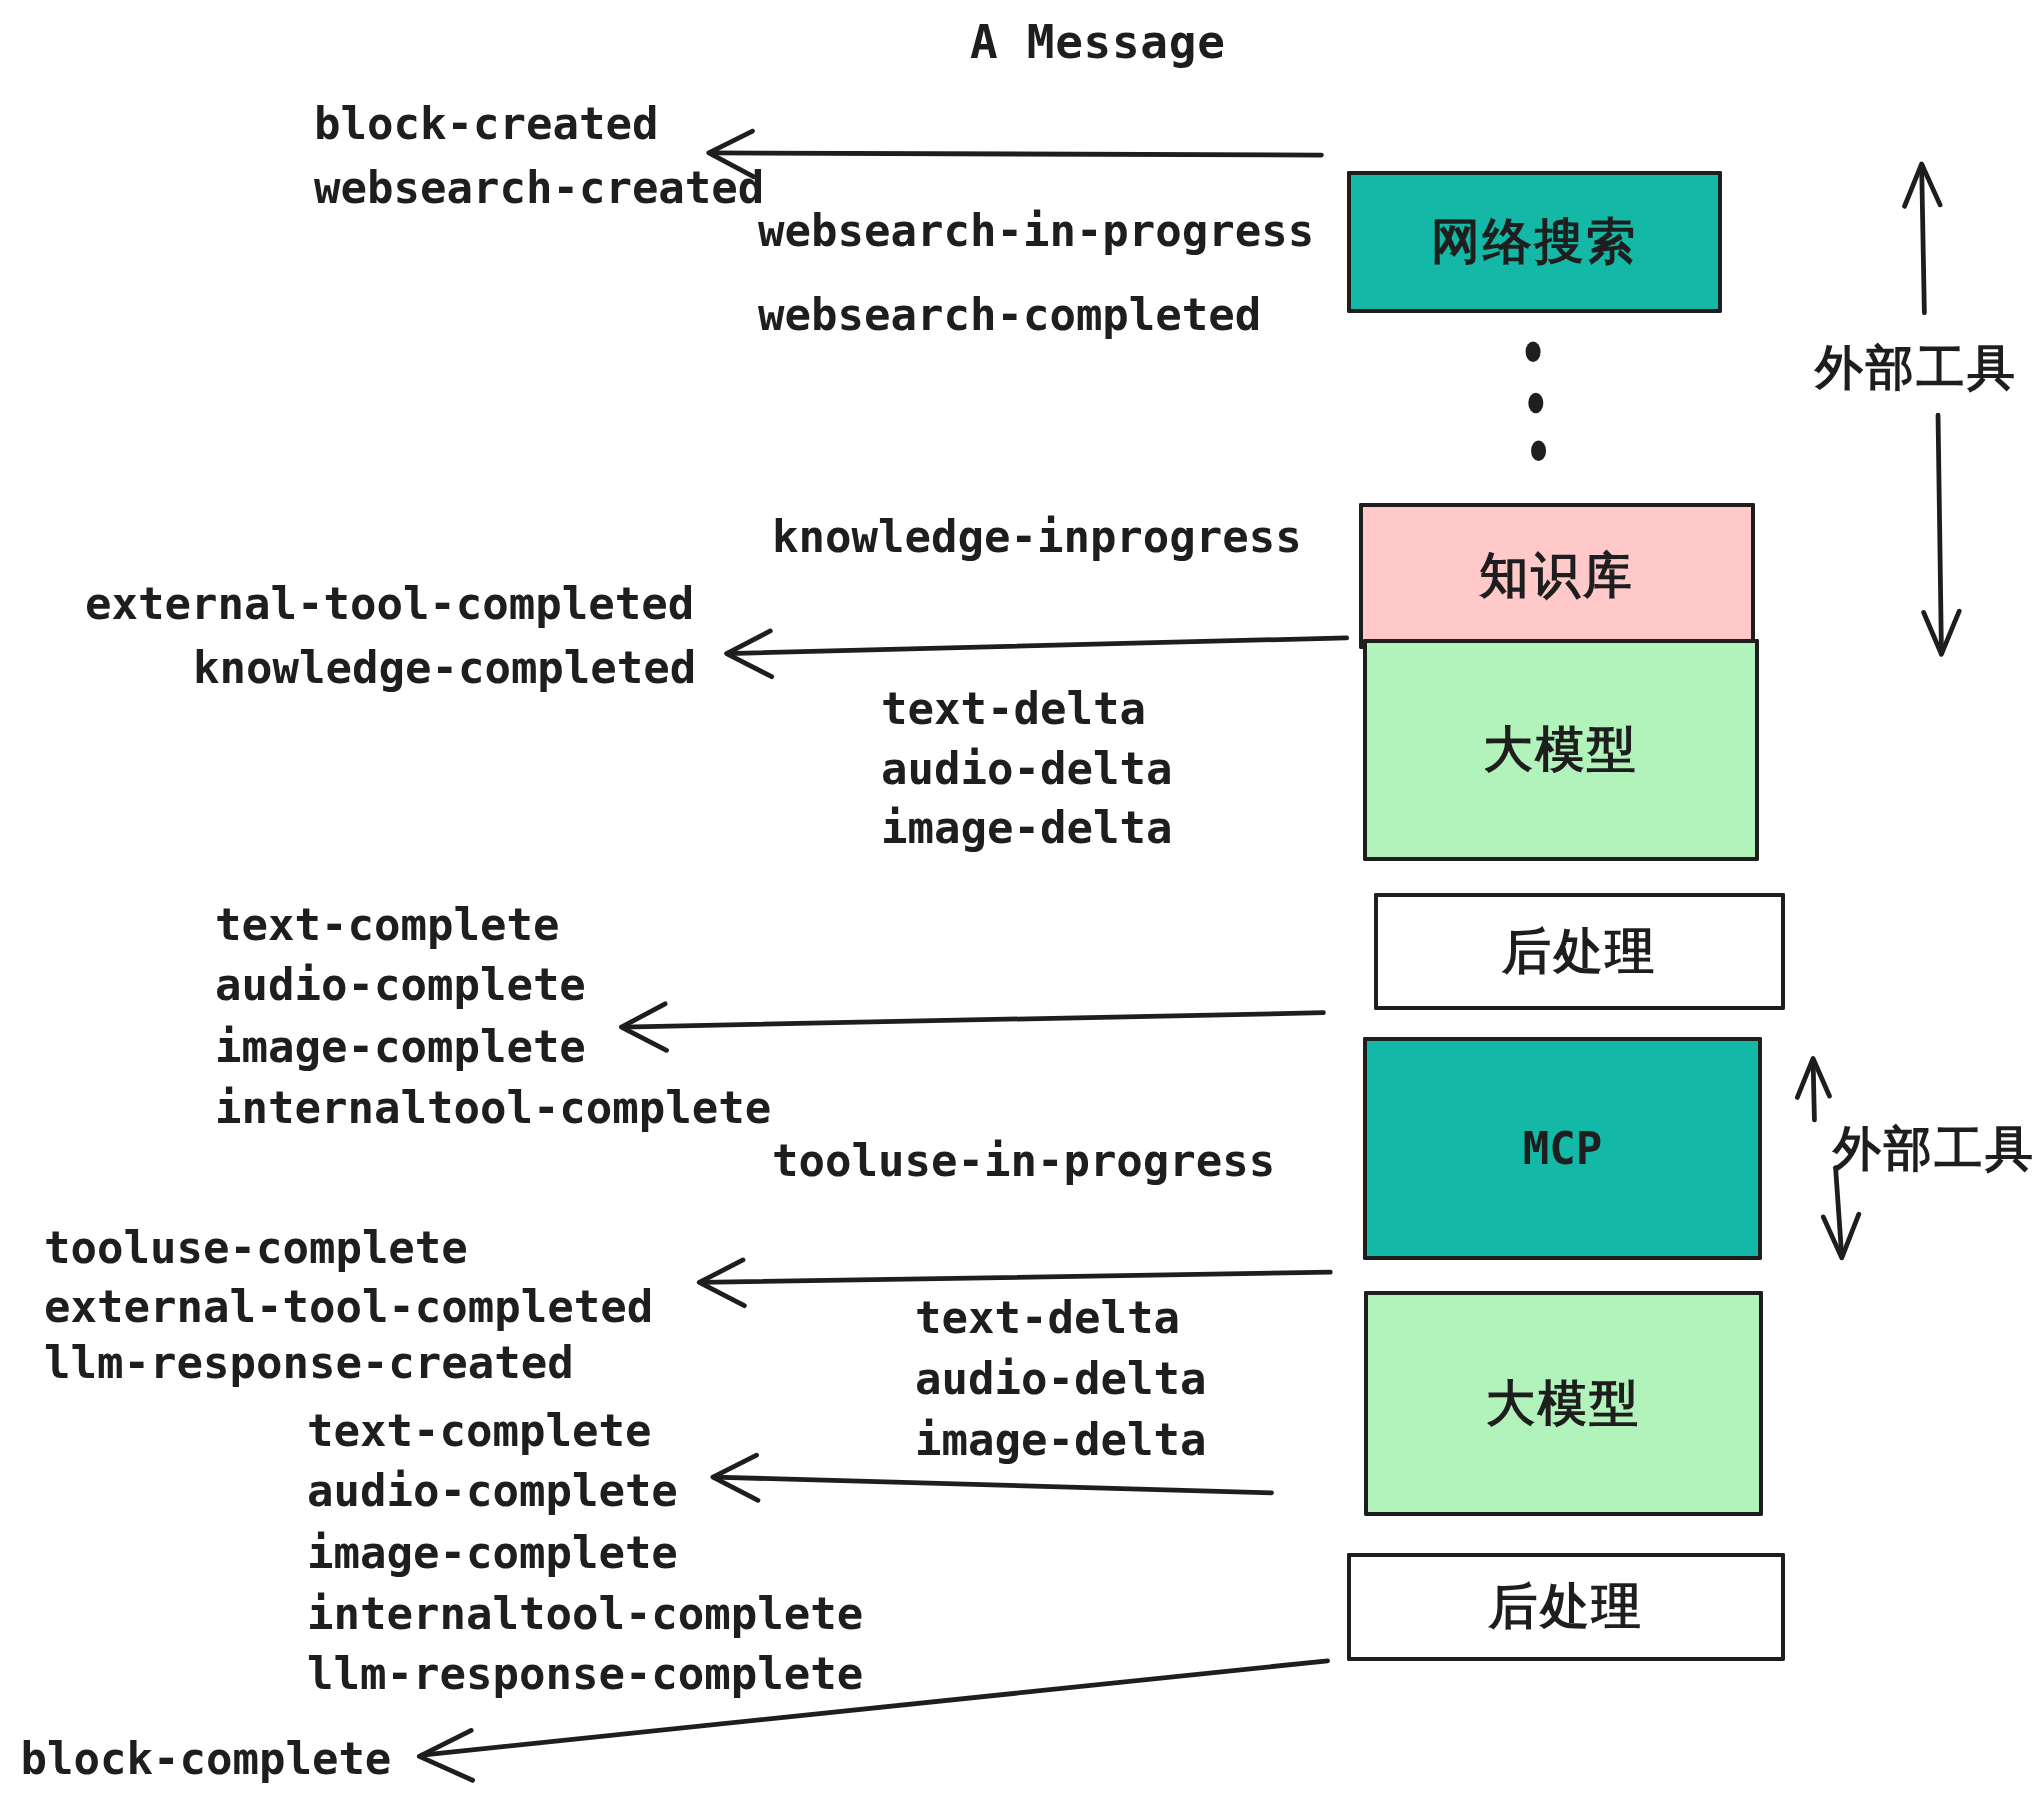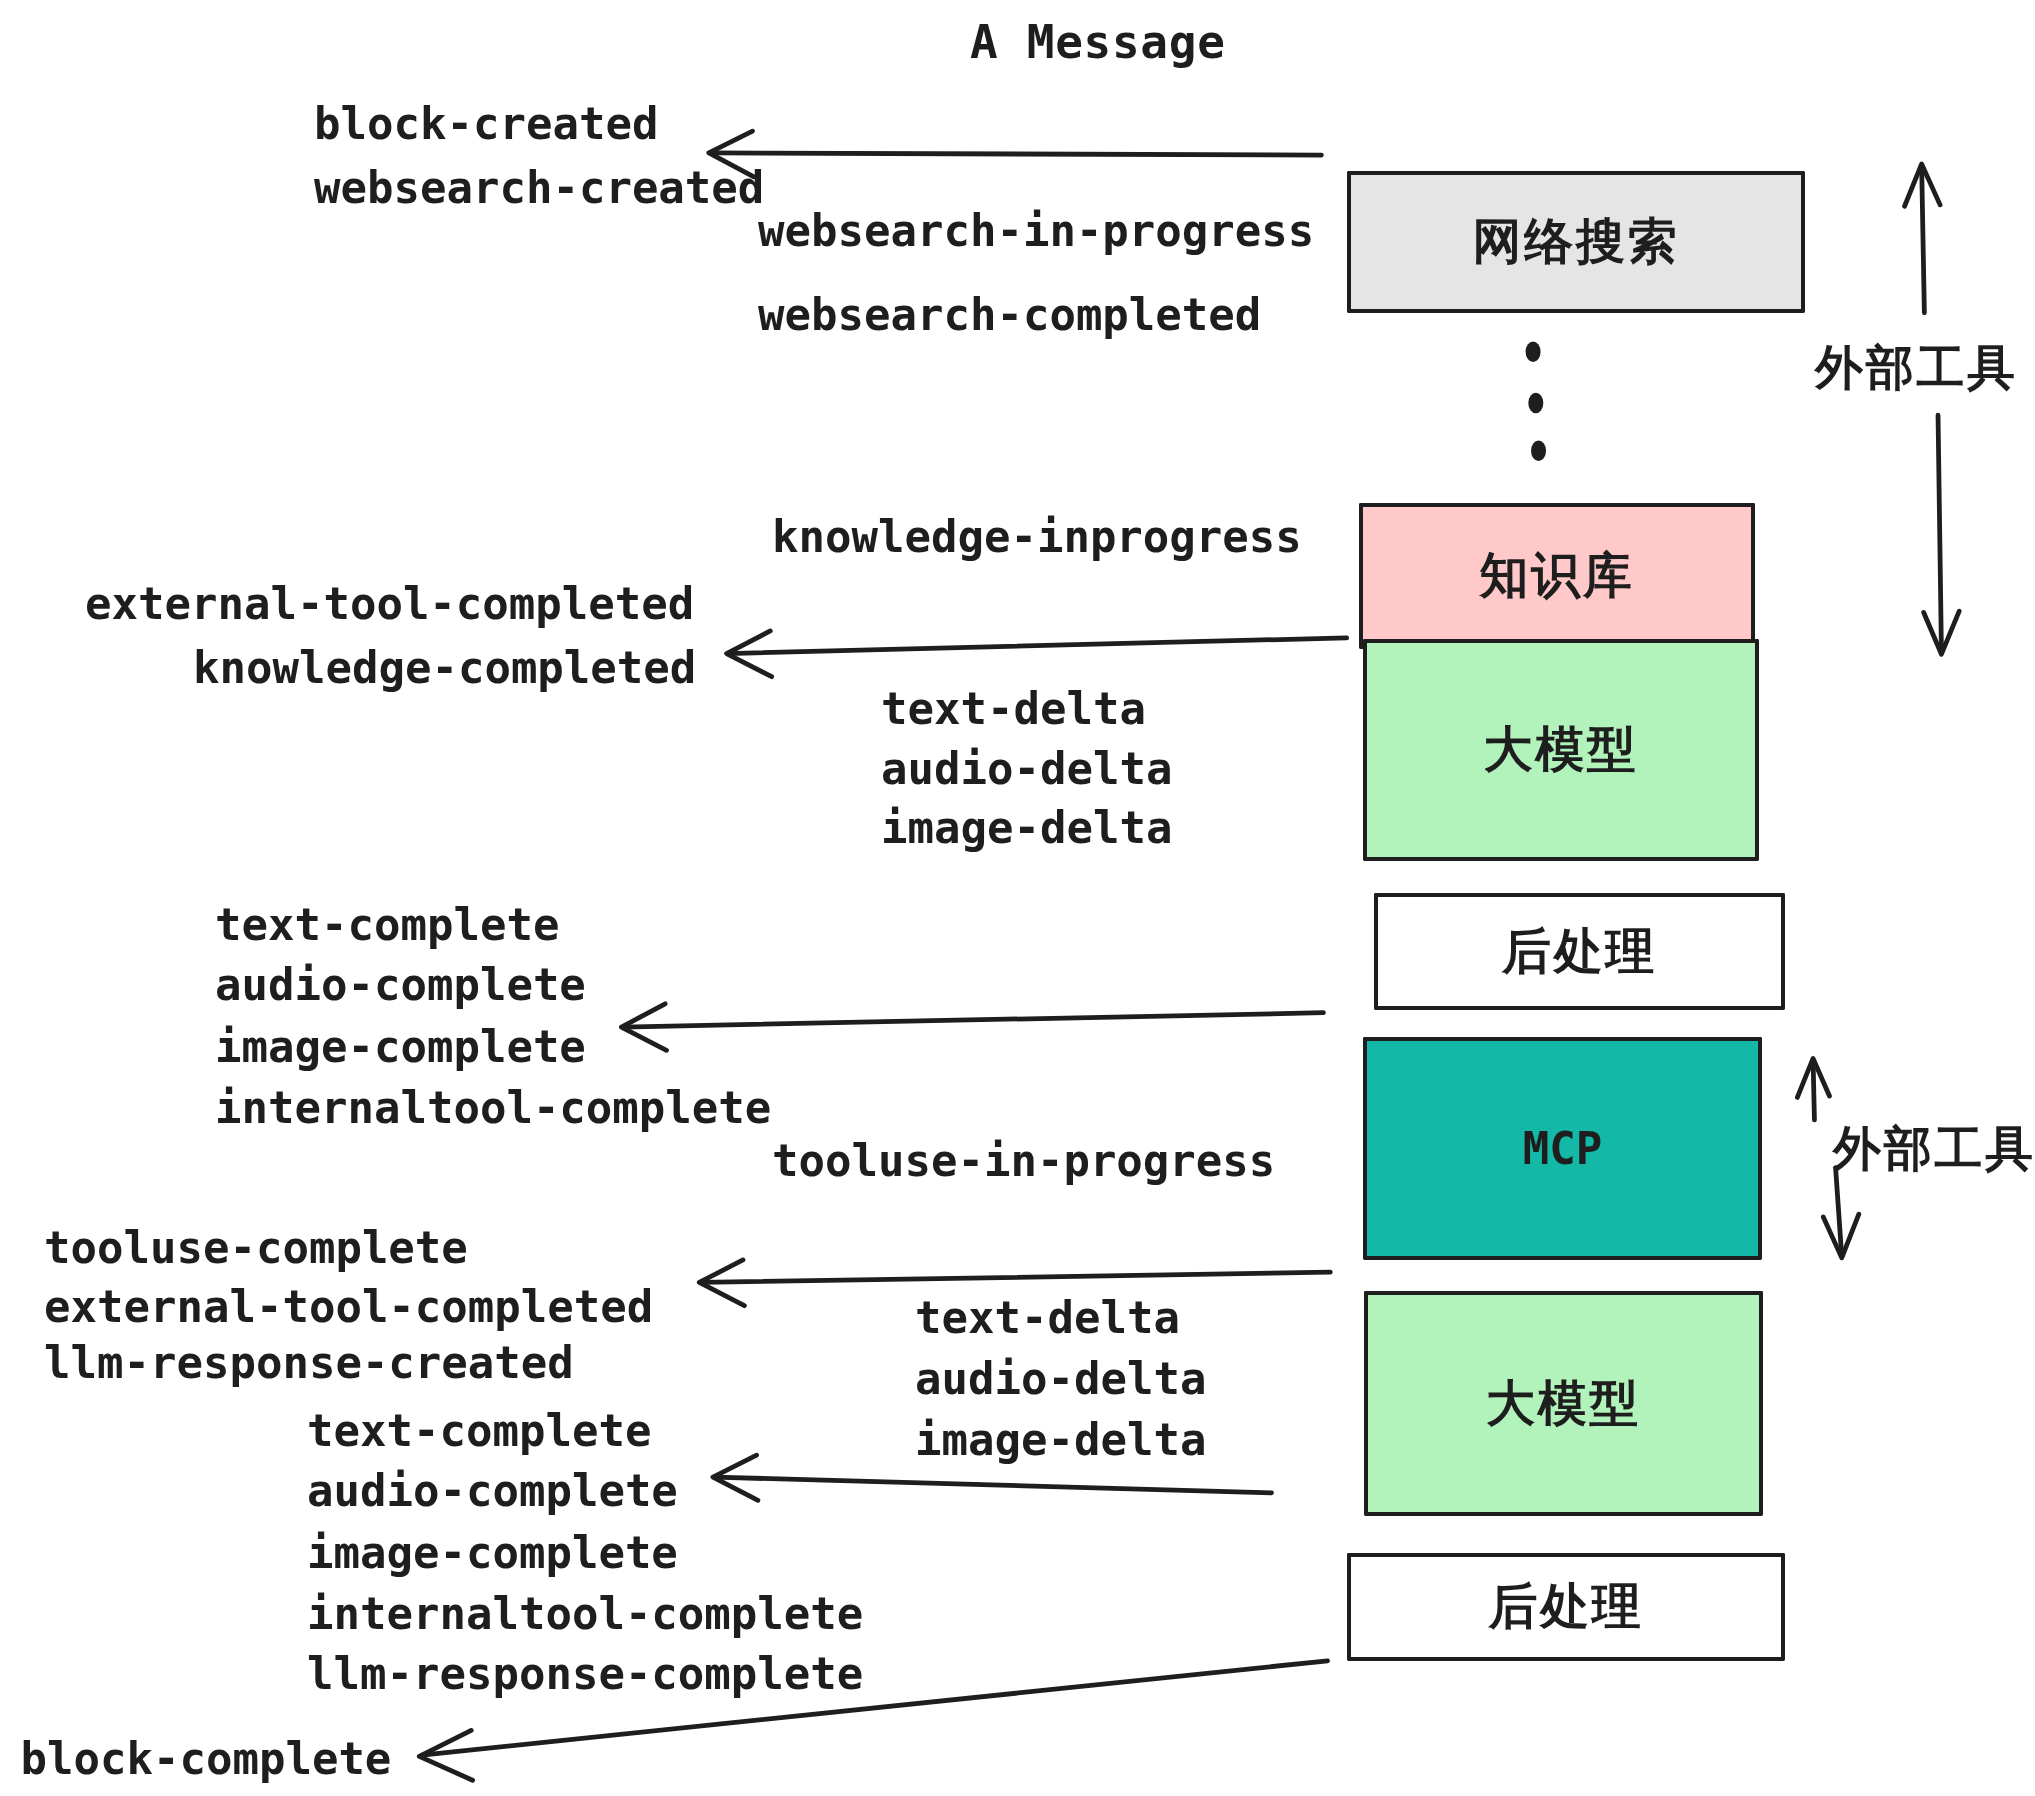--- a/index.html
+++ b/index.html
@@ -111,21 +111,21 @@
   <div class="evt" style="left:915px; top:1295px;">text-delta</div>
   <div class="evt" style="left:915px; top:1356px;">audio-delta</div>
   <div class="evt" style="left:915px; top:1417px;">image-delta</div>
   <div class="evt" style="left:307px;  top:1408px;">text-complete</div>
   <div class="evt" style="left:307px;  top:1468px;">audio-complete</div>
   <div class="evt" style="left:307px;  top:1530px;">image-complete</div>
   <div class="evt" style="left:307px;  top:1591px;">internaltool-complete</div>
   <div class="evt" style="left:307px;  top:1651px;">llm-response-complete</div>
   <div class="evt" style="left:20.5px;   top:1736px;">block-complete</div>
 
-  <div class="box box-pink" style="left: 1347px; top: 171px; width: 458px; height: 142px; background: #e5e5e5;">
+  <div class="box box-pink" style="left: 1347px; top: 171px; width: 375px; height: 142px; background: #14b8a6;">
     <span class="box-label">网络搜索</span>
   </div>
   <div class="box box-pink" style="left: 1359px; top: 503px; width: 396px; height: 146px; background: rgb(255, 201, 201);">
     <span class="box-label">知识库</span>
   </div>
   <div class="box box-green" style="left: 1363px; top: 639px; width: 396px; height: 222px; background: rgb(178, 242, 187);">
     <span class="box-label">大模型</span>
   </div>
   <div class="box box-white" style="left: 1374px; top: 893px; width: 411px; height: 117px; background: rgb(255, 255, 255);">
     <span class="box-label">后处理</span>

